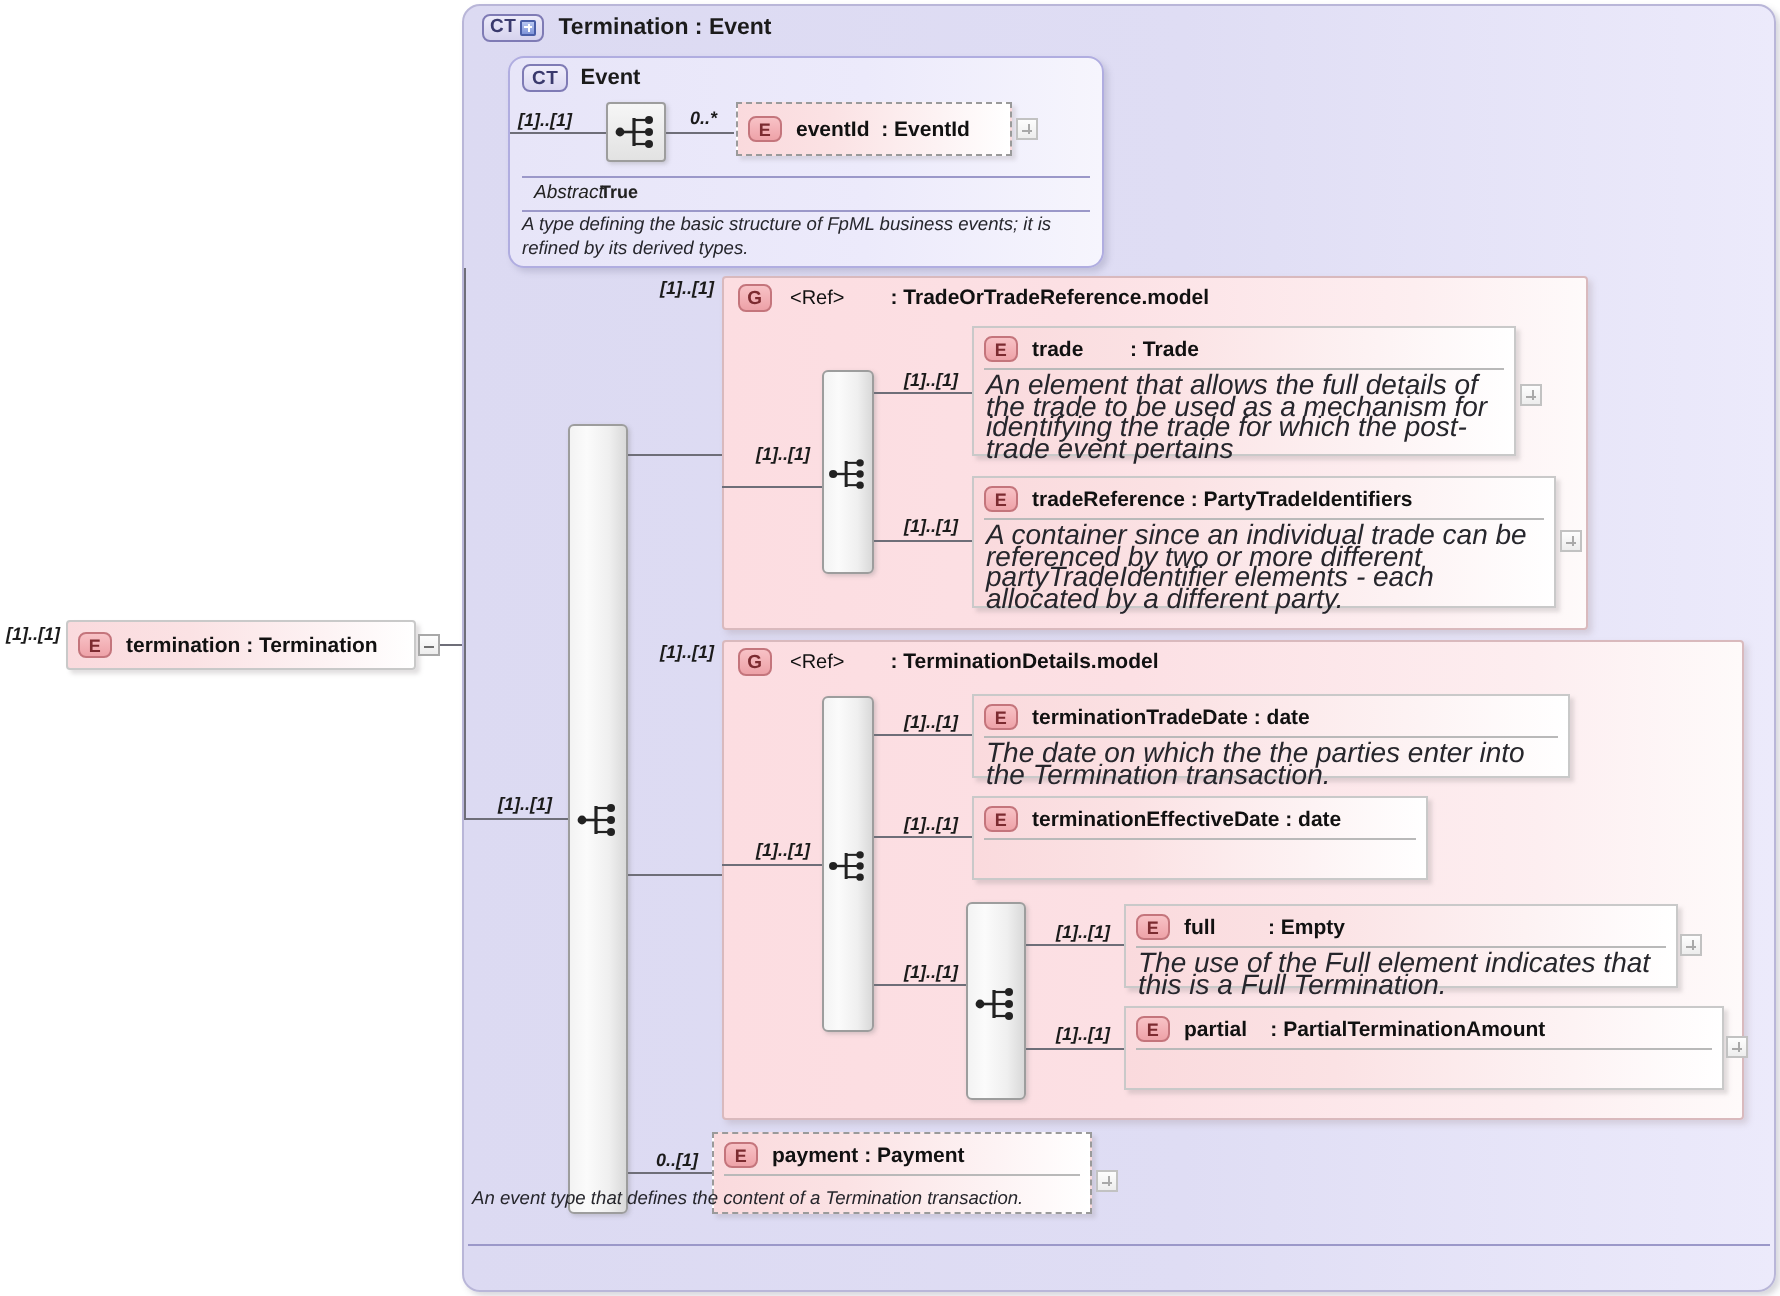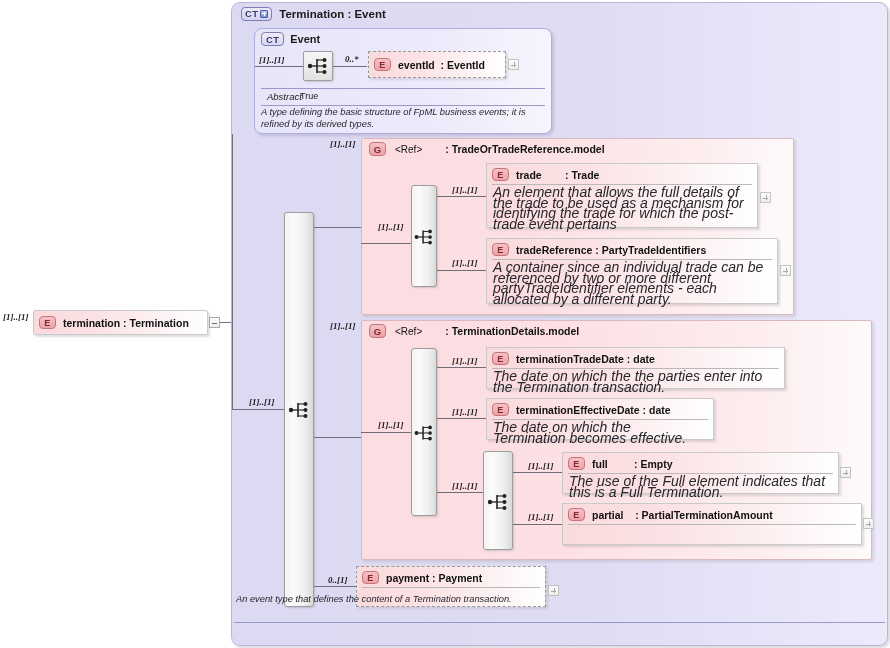--- a/index.html
+++ b/index.html
@@ -62,21 +62,21 @@
   }
   .badge-ct2{
     background:linear-gradient(to bottom,#f0eefb,#dad7f1);
     border:1px solid #7f7bb5;color:#3a3a6d;padding:0 4px;min-width:20px;
   }
   #event-title{font-size:11px;font-weight:bold;color:#1b1b1b;}
 
   #event-sep{left:261px;top:88px;width:284px;height:1px;background:#9b98c9;}
   #event-sep2{left:261px;top:105px;width:284px;height:1px;background:#9b98c9;}
   #abstract-label{left:267px;top:91px;font-size:9.5px;font-style:italic;color:#222;}
-  #abstract-value{left:300px;top:91px;font-size:9px;font-weight:normal;color:#222;}
+  #abstract-value{left:300px;top:91px;font-size:9px;font-weight:bold;color:#222;}
   #event-doc{
     left:261px;top:107px;width:288px;
     font-size:9.3px;font-style:italic;color:#26262c;line-height:11.5px;
   }
 
   
   .elem{
     background:linear-gradient(to right,#fadadd 0%,#fbe2e4 35%,#fdf3f4 75%,#ffffff 100%);
     border:1px solid #c9c9c9;
     box-sizing:border-box;
@@ -135,21 +135,20 @@
 
   
   .ln{background:#6e6e78;}
   .lnv{width:1px;}
   .lnh{height:1px;}
 
   
   .mult{
     font-size:9px;font-style:italic;font-weight:bold;color:#1b1b1b;
     white-space:nowrap;
-    font-family:Liberation Serif, serif;
   }
 
   
   .expander{
     width:11px;height:11px;
     background:linear-gradient(to bottom,#fdfdfd,#ededed);
     border:1px solid #a8a8a8;box-sizing:border-box;position:absolute;
   }
   .expander:before{
     content:"";position:absolute;left:2px;right:2px;top:4.5px;height:1px;background:#6f6f6f;
@@ -342,21 +341,20 @@
   <div class="elem-rule"></div>
   <div class="elem-doc">The date on which the the parties enter into the Termination transaction.</div>
 </div>
 
 <div class="abs elem" style="left:486px;top:398px;width:228px;height:42px;">
   <div class="elem-head">
     <span class="badge badge-e">E</span>
     <span class="elem-name">terminationEffectiveDate : date</span>
   </div>
   <div class="elem-rule"></div>
-  <div class="elem-doc">The date on which the Termination becomes effective.</div>
 </div>
 
 <div class="abs connbar" style="left:483px;top:451px;width:30px;height:99px;">
   <svg class="seqsvg" width="28" height="28" viewBox="0 0 28 28" style="position:absolute;left:0;top:36px;">
     <circle cx="6" cy="14" r="2.2" fill="#222"></circle>
     <line x1="8" y1="14" x2="13" y2="14" stroke="#222" stroke-width="1.3"></line>
     <line x1="13" y1="7" x2="13" y2="21" stroke="#222" stroke-width="1.6"></line>
     <line x1="13" y1="8" x2="19" y2="8" stroke="#222" stroke-width="1.1"></line>
     <line x1="13" y1="14" x2="19" y2="14" stroke="#222" stroke-width="1.1"></line>
     <line x1="13" y1="20" x2="19" y2="20" stroke="#222" stroke-width="1.1"></line>

